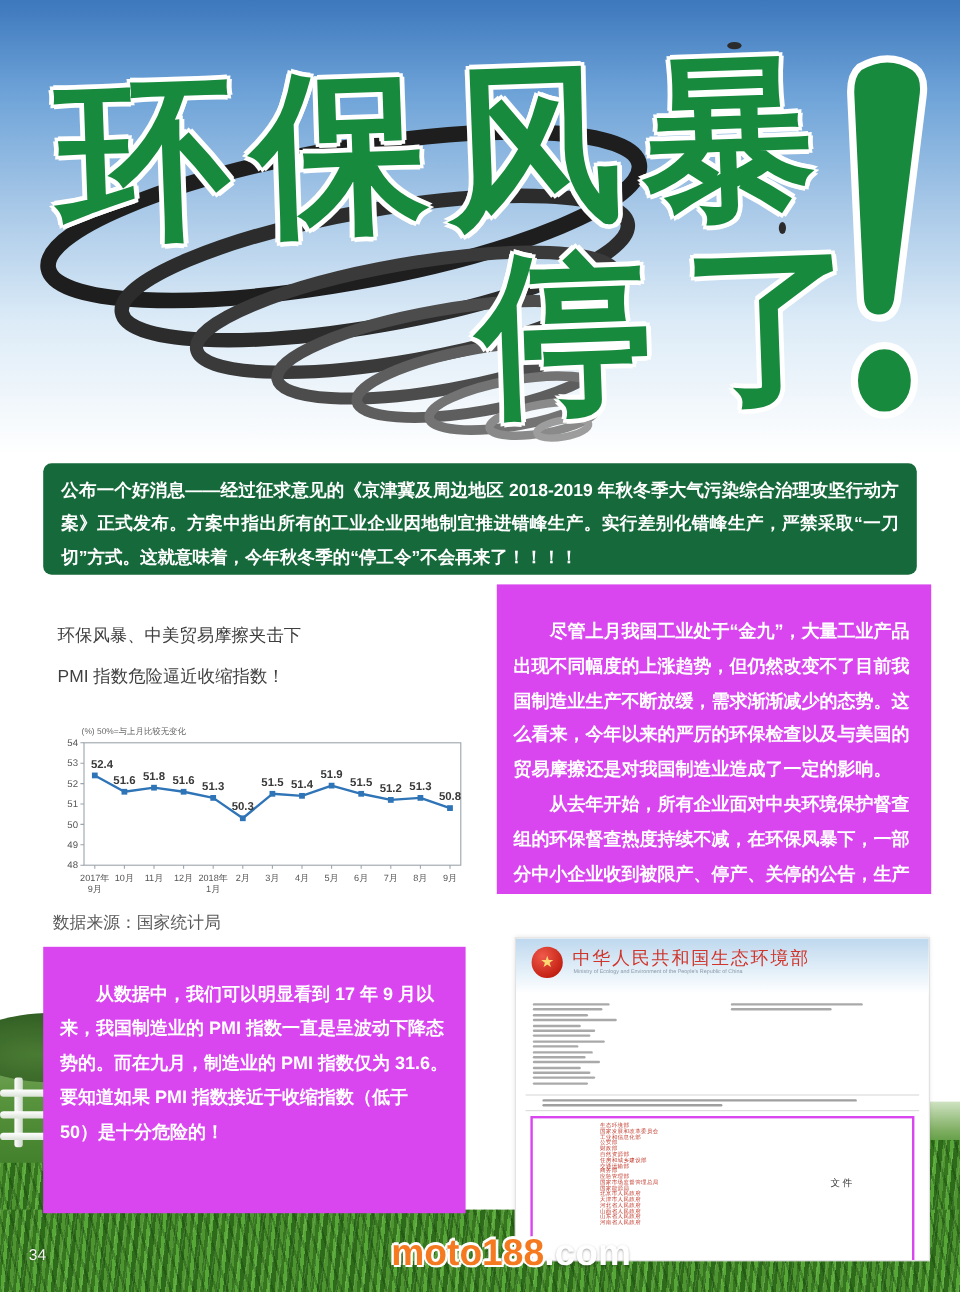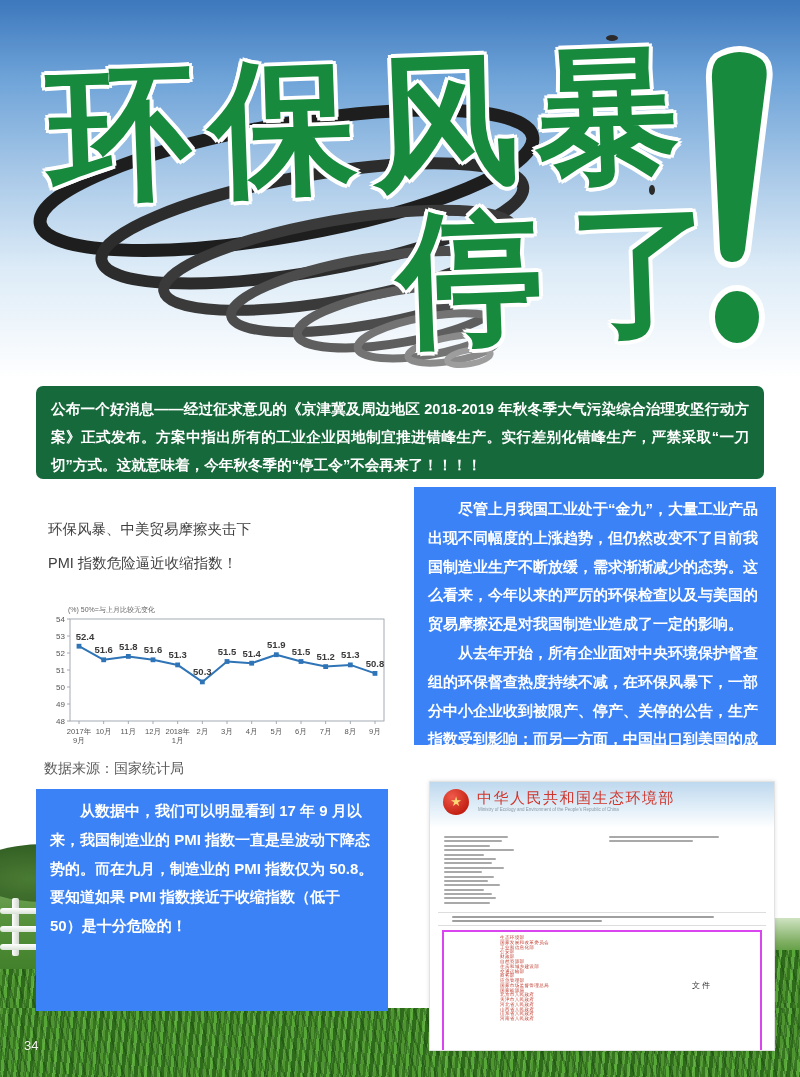--- a/index.html
+++ b/index.html
@@ -22,22 +22,22 @@
   .banner { position:absolute; left:36px; top:386px; width:728px; height:93px; background:#16693a;
     border-radius:7px; color:#ffffff; font-weight:bold; font-size:14.6px; line-height:1.93;
     padding:9px 15px; text-align:justify; }
 
   
   .chart-head { position:absolute; left:48px; top:520px; width:340px; color:#3f3f3f; font-size:14.5px; }
   .chart-head div { margin-bottom:15px; }
   .chart-wrap { position:absolute; left:44px; top:602px; width:348px; }
   .chart-source { position:absolute; left:44px; top:760px; width:348px; text-align:left; color:#5a5a5a; font-size:14px; }
 
-  .gbox { position:absolute; background:#3b82f6; color:#ffffff; font-size:15px; line-height:1.92; font-weight:600;
-    padding:8px 14px 10px 14px; }
+  .gbox { position:absolute; background:#d946ef; color:#ffffff; font-size:15px; line-height:1.92; font-weight:600;
+    padding:26px 14px 10px 14px; }
   .gbox p { text-indent:2em; }
   .gbox-left  { left:36px;  top:789px; width:352px; height:222px; }
   .gbox-right { left:414px; top:487px; width:362px; height:258px; }
 
   
   .headline { position:absolute; left:414px; top:748px; width:366px; font-size:16.8px; font-weight:bold; white-space:nowrap; }
   .headline .red { color:#e8431c; }
   .headline .green { color:#178a3e; }
 
   
@@ -214,21 +214,21 @@
         <text x="281.66666666666663" y="132" font-size="7.6" fill="#555" text-anchor="middle">7月</text>
         <line x1="306.3333333333333" x2="306.3333333333333" y1="119" y2="122" stroke="#9aa3ab" stroke-width="0.9"></line>
         <text x="306.3333333333333" y="132" font-size="7.6" fill="#555" text-anchor="middle">8月</text>
         <line x1="331" x2="331" y1="119" y2="122" stroke="#9aa3ab" stroke-width="0.9"></line>
         <text x="331" y="132" font-size="7.6" fill="#555" text-anchor="middle">9月</text>
       </svg>
   </div>
   <div class="chart-source">数据来源：国家统计局</div>
 
   <div class="gbox gbox-left z2">
-    <p>从数据中，我们可以明显看到 17 年 9 月以来，我国制造业的 PMI 指数一直是呈波动下降态势的。而在九月，制造业的 PMI 指数仅为 50.8。要知道如果 PMI 指数接近于收缩指数（低于 50）是十分危险的！</p>
+    <p>从数据中，我们可以明显看到 17 年 9 月以来，我国制造业的 PMI 指数一直是呈波动下降态势的。而在九月，制造业的 PMI 指数仅为 31.6。要知道如果 PMI 指数接近于收缩指数（低于 50）是十分危险的！</p>
   </div>
 
   <div class="gbox gbox-right">
     <p>尽管上月我国工业处于“金九”，大量工业产品出现不同幅度的上涨趋势，但仍然改变不了目前我国制造业生产不断放缓，需求渐渐减少的态势。这么看来，今年以来的严厉的环保检查以及与美国的贸易摩擦还是对我国制造业造成了一定的影响。</p>
     <p>从去年开始，所有企业面对中央环境保护督查组的环保督查热度持续不减，在环保风暴下，一部分中小企业收到被限产、停产、关停的公告，生产指数受到影响；而另一方面，中国出口到美国的成品制造商也受到一定影响，减少了对原材料的采购。</p>
   </div>
 
 
   <div class="gov-doc z2">
     <div class="doc-head">
@@ -284,14 +284,17 @@
           <div class="recipient">山西省人民政府</div>
           <div class="recipient">山东省人民政府</div>
           <div class="recipient">河南省人民政府</div>
         </div>
       <div class="doc-type">文件</div>
     </div>
 
   </div>
 
   <div class="page-num">34</div>
+  <div class="watermark">
+    <span class="brand">moto188</span><span class="suffix">.com</span>
+  </div>
 
 </div>
 
 </body></html>

